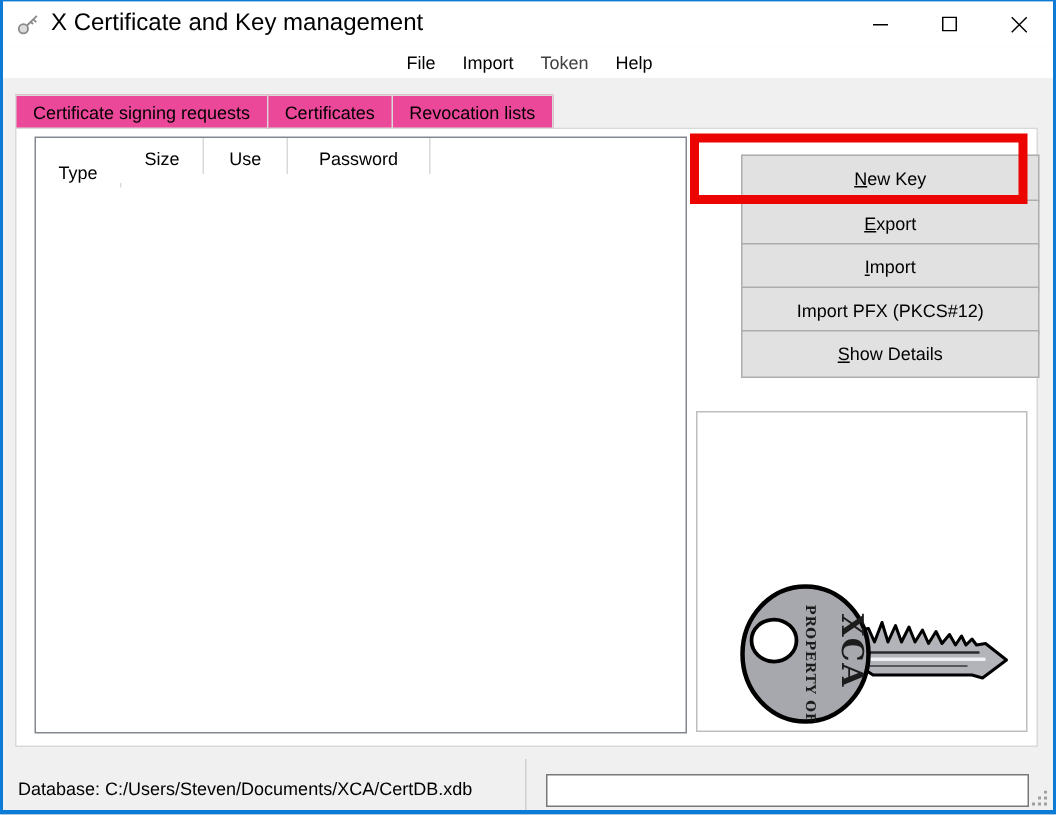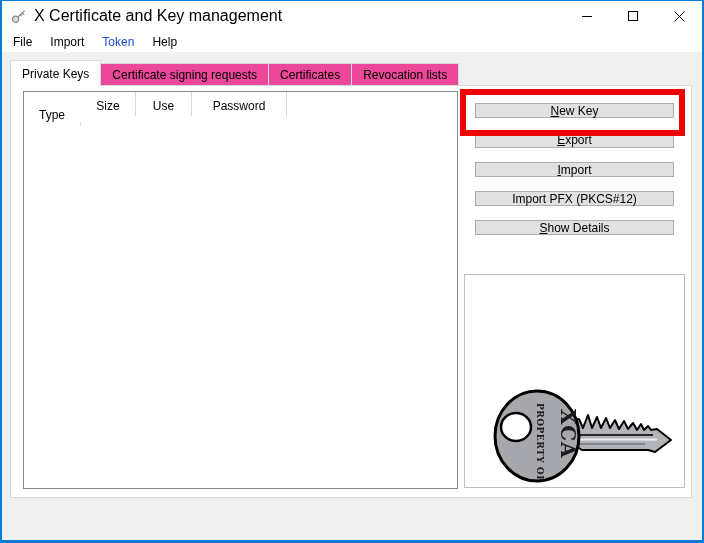--- a/index.html
+++ b/index.html
@@ -9,39 +9,39 @@
     font-family:"Liberation Sans",sans-serif;font-size:12px;color:#000;
     background:#f0f0f0;border:2px solid #0b7bd7;border-bottom-width:3px;border-top-width:1px;
   }
   
   .titlebar{position:absolute;left:0;top:0;right:0;height:30px;background:#fff;display:flex;align-items:center;}
   .app-icon{margin:0 6px 0 8px;width:18px;height:18px;display:flex;align-items:center;justify-content:center;}
   .win-title{flex:0 1 auto;font-size:16px;}
   .win-controls{position:absolute;right:0;top:0;height:30px;display:flex;}
   .win-btn{width:46px;height:30px;display:flex;align-items:center;justify-content:center;background:transparent;border:none;padding:0;cursor:default;}
   
-  .menubar{position:absolute;left:0;top:30px;right:0;height:21px;background:#fff;display:flex;align-items:center;padding-left:2px;}
+  .menubar{position:absolute;left:0;top:30px;right:0;height:21px;background:#fff;display:flex;align-items:center;padding-left:2px;justify-content:center;}
   .menu-item{padding:2px 9px;}
-  .menu-item.disabled{color:#1d4ed8;}
+  .menu-item.disabled{color:#404040;}
   
   .tabstrip{position:absolute;left:8px;top:56px;height:29px;display:flex;align-items:flex-end;z-index:3;}
   .tab{height:23px;padding:4px 11px 3px;background:#ec4899;border:1px solid #d9d9d9;border-left:none;white-space:nowrap;}
   .tab:first-child{border-left:1px solid #d9d9d9;}
   .tab.active{height:27px;background:#fff;border-left:1px solid #d9d9d9;border-bottom:none;padding-top:6px;margin-bottom:-1px;z-index:4;}
   
   .pane{position:absolute;left:8px;top:84px;width:682px;height:413px;background:#fff;border:1px solid #d9d9d9;z-index:1;}
   
   .keytable{position:absolute;left:21px;top:90px;width:435px;height:398px;background:#fff;border:1px solid #828790;z-index:2;display:flex;flex-direction:column;}
   .thead{display:flex;height:24px;flex:0 0 auto;}
   .th{position:relative;display:flex;align-items:flex-end;justify-content:center;padding-bottom:3px;border-right:1px solid #d9dadb;}
   .th:last-child{border-right:none;}
   .th .sort{position:absolute;top:1px;left:50%;transform:translateX(-50%);line-height:0;}
   .tbody{flex:1;}
   
-  .act-btn{position:absolute;left:473px;width:199px;height:15px;background:#e1e1e1;border:1px solid #adadad;font-family:inherit;font-size:12px;display:flex;align-items:center;justify-content:center;padding:0;z-index:2;}
+  .act-btn{position:absolute;left:492px;width:199px;height:32px;background:#e1e1e1;border:1px solid #adadad;font-family:inherit;font-size:12px;display:flex;align-items:center;justify-content:center;padding:0;z-index:2;}
   .act-btn u{text-decoration:underline;}
   
   .annotation{position:absolute;left:458px;top:88px;width:225px;height:47px;border:6px solid #ec0400;z-index:5;pointer-events:none;}
   
   .logo-box{position:absolute;left:462px;top:273px;width:221px;height:214px;background:#fff;border:1px solid #bcbec0;z-index:2;}
   .logo-svg{position:absolute;left:22px;top:106px;}
   
   .statusbar{position:absolute;left:0;right:0;bottom:0;height:43px;background:#f0f0f0;}
   .status-text{position:absolute;left:10px;top:22px;white-space:nowrap;}
   .status-sep{position:absolute;left:348px;top:9px;bottom:0;width:1px;background:#cfcfcf;}
@@ -81,21 +81,20 @@
   </div>
 
   <div class="menubar">
     <span class="menu-item">File</span>
     <span class="menu-item">Import</span>
     <span class="menu-item disabled">Token</span>
     <span class="menu-item">Help</span>
   </div>
 
   <div class="tabstrip">
-    <span class="tab active">Private Keys</span>
     <span class="tab">Certificate signing requests</span>
     <span class="tab">Certificates</span>
     <span class="tab">Revocation lists</span>
   </div>
 
   <div class="pane"></div>
 
   <div class="keytable">
     <div class="thead">
       <div class="th" style="width:57px;margin-top:30px;">
@@ -111,21 +110,21 @@
           <span>Password</span>
         </div>
       <div class="th" style="flex:1;"></div>
     </div>
     <div class="tbody"></div>
   </div>
 
   <button class="act-btn" style="top:102px;">
     <span><u>N</u><span>ew Key</span></span>
   </button>
-  <button class="act-btn" style="top:132px;align-items:flex-end;">
+  <button class="act-btn" style="top:132px;">
     <span><u>E</u><span>xport</span></span>
   </button>
   <button class="act-btn" style="top:161px;">
     <span><u>I</u><span>mport</span></span>
   </button>
   <button class="act-btn" style="top:190px;">
     <span>Import PFX (PKCS#12)</span>
   </button>
   <button class="act-btn" style="top:219px;">
     <span><u>S</u><span>how Details</span></span>
@@ -146,14 +145,29 @@
 
       <ellipse cx="50" cy="55" rx="42" ry="45" fill="#a6a8ae" stroke="#000" stroke-width="3"></ellipse>
 
       <ellipse cx="29" cy="46" rx="15" ry="14" fill="#fff" stroke="#000" stroke-width="2.5"></ellipse>
 
       <text transform="translate(50,22) rotate(90)" font-family="DejaVu Serif, serif" font-size="9" font-weight="bold" letter-spacing="0.5" fill="#1c1c1c">PROPERTY OF</text>
       <text transform="translate(74,28) rotate(90)" font-family="DejaVu Serif, serif" font-size="20" font-weight="bold" letter-spacing="1" fill="#1c1c1c">XCA</text>
     </svg>
   </div>
 
+  <div class="statusbar">
+    <span class="status-text">Database: C:/Users/Steven/Documents/XCA/CertDB.xdb</span>
+    <span class="status-sep"></span>
+    <input class="search-box" type="text" value="" style="">
+    <span class="grip">
+      <svg width="11" height="11" viewBox="0 0 11 11">
+        <rect x="8" y="0" width="2" height="2" fill="#9fa0a2"></rect>
+        <rect x="4" y="4" width="2" height="2" fill="#9fa0a2"></rect>
+        <rect x="8" y="4" width="2" height="2" fill="#9fa0a2"></rect>
+        <rect x="0" y="8" width="2" height="2" fill="#9fa0a2"></rect>
+        <rect x="4" y="8" width="2" height="2" fill="#9fa0a2"></rect>
+        <rect x="8" y="8" width="2" height="2" fill="#9fa0a2"></rect>
+      </svg>
+    </span>
+  </div>
 
 </div>
 
 </body></html>

